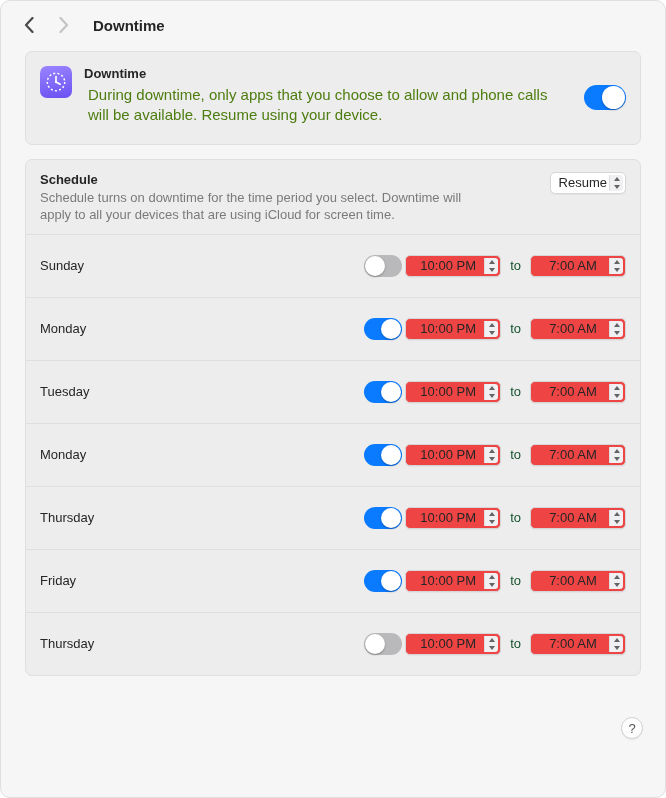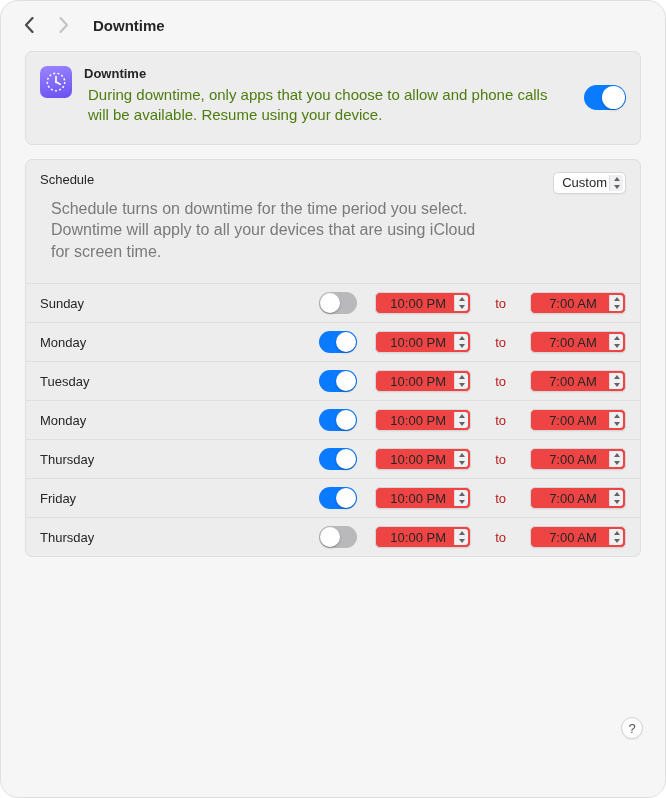--- a/index.html
+++ b/index.html
@@ -11,21 +11,21 @@
     font-family: -apple-system, "Helvetica Neue", Arial, sans-serif;
     font-size: 13px;
     color: #262626;
     overflow: hidden;
   }
   .window {
     width: 666px;
     height: 798px;
     background: #f7f6f7;
     border: 1px solid #e0dfe0;
-    border-radius: 18px;
+    border-radius: 10px;
     position: relative;
   }
   .header {
     display: flex;
     align-items: center;
     padding: 14px 18px 8px 18px;
     gap: 14px;
   }
   .nav-arrow {
     width: 20px;
@@ -68,22 +68,22 @@
   .panel-top p  { font-size:15px; margin:4px; color:#4d7c0f; line-height:1.35; }
   .panel-top .switch-slot { align-self:center; }
 
   .panel-main { padding: 0; }
   .sched-head {
     display:flex;
     padding: 12px 14px 10px 14px;
     gap: 14px;
   }
   .sched-head .text { flex:1; }
-  .sched-head h3 { font-size:13px; font-weight:400; margin:0 0 2px 0; }
-  .sched-head p  { font-size:16px; margin:11px; color:#7a7a7c; line-height:1.35; max-width: 440px; }
+  .sched-head h3 { font-size:13px; font-weight:700; margin:0 0 2px 0; }
+  .sched-head p  { font-size:13px; margin:0; color:#7a7a7c; line-height:1.35; max-width: 440px; }
 
   .popup {
     background:#ffffff;
     border:1px solid #d6d5d7;
     border-radius:5px;
     padding: 2px 18px 2px 8px;
     font-size:13px;
     position:relative;
     box-shadow: 0 1px 1px rgba(0,0,0,.04);
     height: 22px;
@@ -97,26 +97,26 @@
     border-radius:0 3px 3px 0;
     display:flex; flex-direction:column;
   }
   .popup .stepper span{ flex:1; display:flex; align-items:center; justify-content:center; }
 
   .rows { }
   .row {
     display:flex;
     align-items:center;
     border-top:1px solid #e0dfe0;
-    padding: 8px 14px;
-    gap: 18px;
+    padding: 20px 14px;
+    gap: 3px;
   }
   .row .day { flex:1; font-size:13px; }
   .row .switch-slot { width:38px; display:flex; justify-content:center; }
-  .row .to { color:#b91c1c; padding: 0 6px; }
+  .row .to { color:#14532d; padding: 0 6px; }
 
   .time {
     background:#ef4444;
     border:1px solid #d6d5d7;
     border-radius:5px;
     padding: 2px 18px 2px 8px;
     font-size:13px;
     position:relative;
     box-shadow: 0 1px 1px rgba(0,0,0,.04);
     height: 22px;
@@ -207,21 +207,21 @@
       </div>
     </div>
 
     <div class="panel panel-main">
       <div class="sched-head">
         <div class="text">
           <h3>Schedule</h3>
           <p>Schedule turns on downtime for the time period you select. Downtime will apply to all your devices that are using iCloud for screen time.</p>
         </div>
         <div class="popup">
-          <span>Custom</span>
+          <span>Resume</span>
           <div class="stepper">
             <span>
                 <i class="chev up"></i>
               </span>
             <span>
                 <i class="chev down"></i>
               </span>
           </div>
         </div>
       </div>

